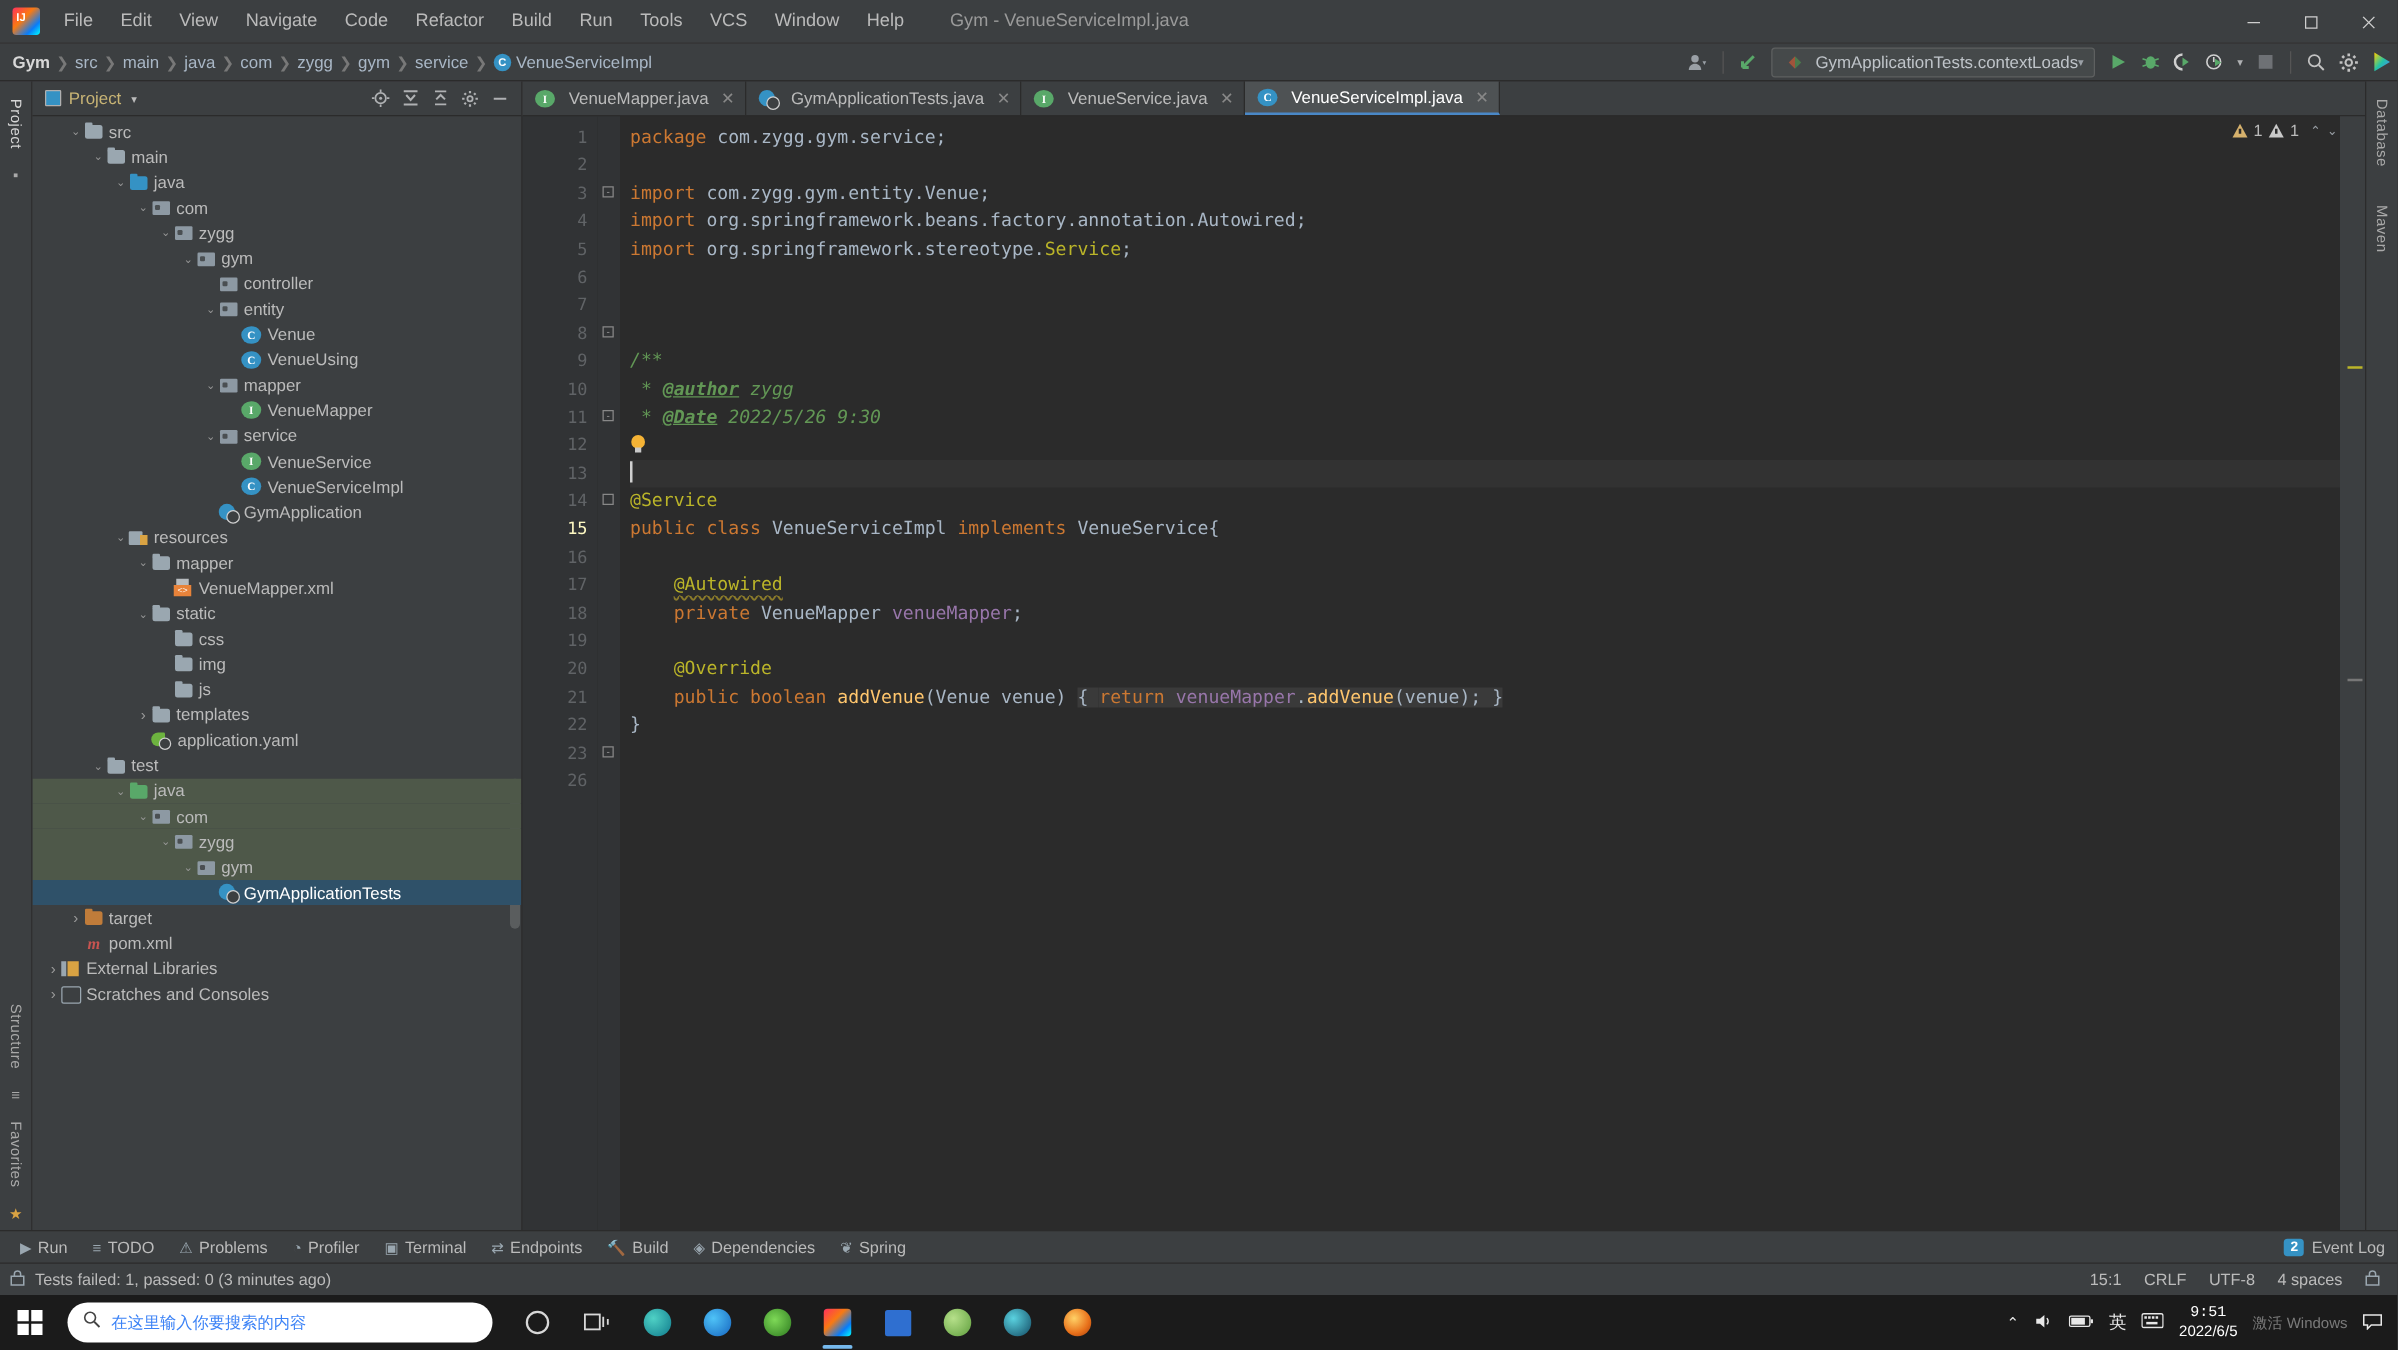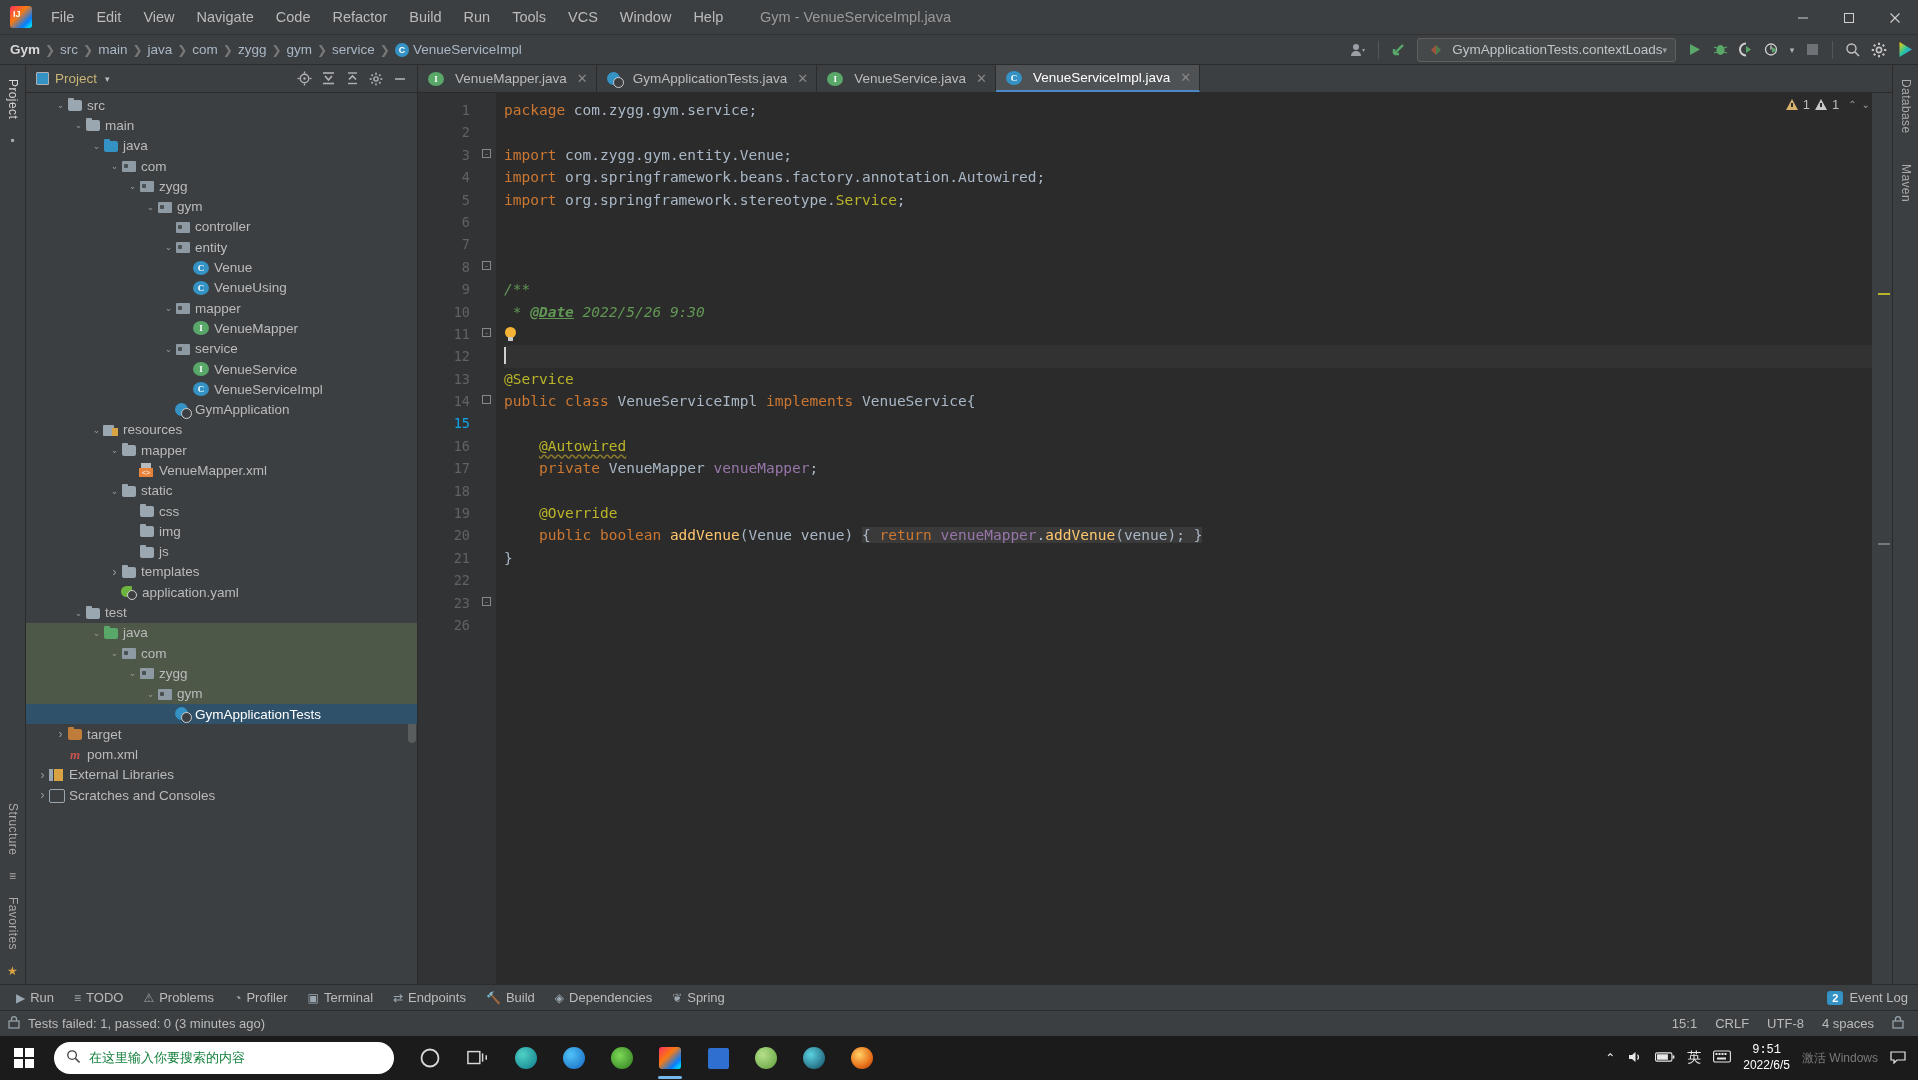--- a/index.html
+++ b/index.html
@@ -228,21 +228,21 @@
   .tab.active { background:#4e5254; color:#ffffff; border-bottom:2px solid #4a88c7; }
   .tab .x { color:#888; font-size:13px; margin-left:4px; }
 
   .editor-wrap { flex:1 1 auto; display:flex; position:relative; min-height:0; background:#2b2b2b; }
   .gutter {
     width:60px; background:#313335; flex:0 0 60px; position:relative;
     font-family:"DejaVu Sans Mono", monospace; font-size:13.5px; color:#606366;
     padding-top:6px; text-align:right;
   }
   .gutter .gl { height:22.4px; line-height:22.4px; padding-right:8px; position:relative; }
-  .gutter .gl.cur { color:#0ea5e9; }
+  .gutter .gl.cur { color:#fef9c3; }
   .gmark {
     position:absolute; right:-16px; top:3px; width:16px; height:16px;
     display:flex; align-items:center; justify-content:center; font-size:11px;
   }
   .fold-col {
     width:18px; background:#313335; flex:0 0 18px; position:relative; padding-top:6px;
   }
   .fold-col .fl { height:22.4px; position:relative; }
   .foldsq {
     position:absolute; left:4px; top:5px; width:9px; height:9px;
@@ -336,21 +336,21 @@
   }
   .tb-start {
     width:48px; height:44px; display:flex; align-items:center; justify-content:center;
   }
   .win-sq { display:grid; grid-template-columns:9px 9px; grid-template-rows:9px 9px; gap:2px; }
   .win-sq i { background:#ffffff; display:block; }
   .tb-search {
     width:340px; height:32px; background:#ffffff; border-radius:16px;
     display:flex; align-items:center; padding:0 12px; margin-left:6px; gap:8px;
   }
-  .tb-search span.txt { font-size:13px; color:#15803d; }
+  .tb-search span.txt { font-size:13px; color:#3b82f6; }
   .tb-apps { display:flex; align-items:center; gap:4px; margin-left:14px; }
   .tb-app {
     width:44px; height:44px; display:flex; align-items:center; justify-content:center;
     position:relative;
   }
   .tb-app.active::after{
     content:""; position:absolute; bottom:1px; left:10px; width:24px; height:3px;
     background:#76b9ed; border-radius:2px;
   }
   .circ { width:22px;height:22px;border-radius:50%; }
@@ -868,20 +868,21 @@
         <div class="code">
           <div class="cl"><span class="kw">package</span> com.zygg.gym.service;</div>
           <div class="cl"> </div>
           <div class="cl"><span class="kw">import</span> com.zygg.gym.entity.Venue;</div>
           <div class="cl"><span class="kw">import</span> org.springframework.beans.factory.annotation.<span class="typ">Autowired</span>;</div>
           <div class="cl"><span class="kw">import</span> org.springframework.stereotype.<span class="ann">Service</span>;</div>
           <div class="cl"> </div>
           <div class="cl"> </div>
           <div class="cl"> </div>
           <div class="cl"><span class="cmt">/**</span></div>
+          <div class="cl"><span class="cmt"> * </span><span class="cmt-tag">@author</span><span class="cmt"> </span><span class="cmt">zygg</span></div>
           <div class="cl"><span class="cmt"> * </span><span class="cmt-tag">@Date</span><span class="cmt"> </span><span class="cmt">2022/5/26 9:30</span></div>
           <div class="cl"><span class="bulb"></span></div>
           <div class="cl curline"><span class="caret"></span></div>
           <div class="cl"><span class="ann">@Service</span></div>
           <div class="cl"><span class="kw">public class</span> <span class="typ">VenueServiceImpl</span> <span class="kw">implements</span> <span class="typ">VenueService</span>{</div>
           <div class="cl"> </div>
           <div class="cl">    <span class="ann warn">@Autowired</span></div>
           <div class="cl">    <span class="kw">private</span> <span class="typ">VenueMapper</span> <span class="fld">venueMapper</span>;</div>
           <div class="cl"> </div>
           <div class="cl">    <span class="ann">@Override</span></div>

